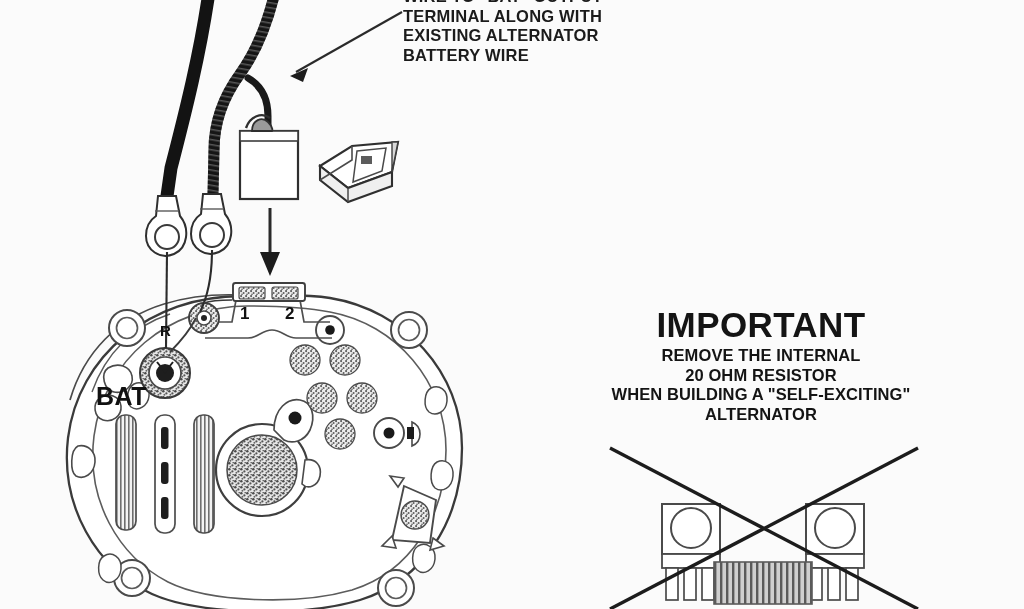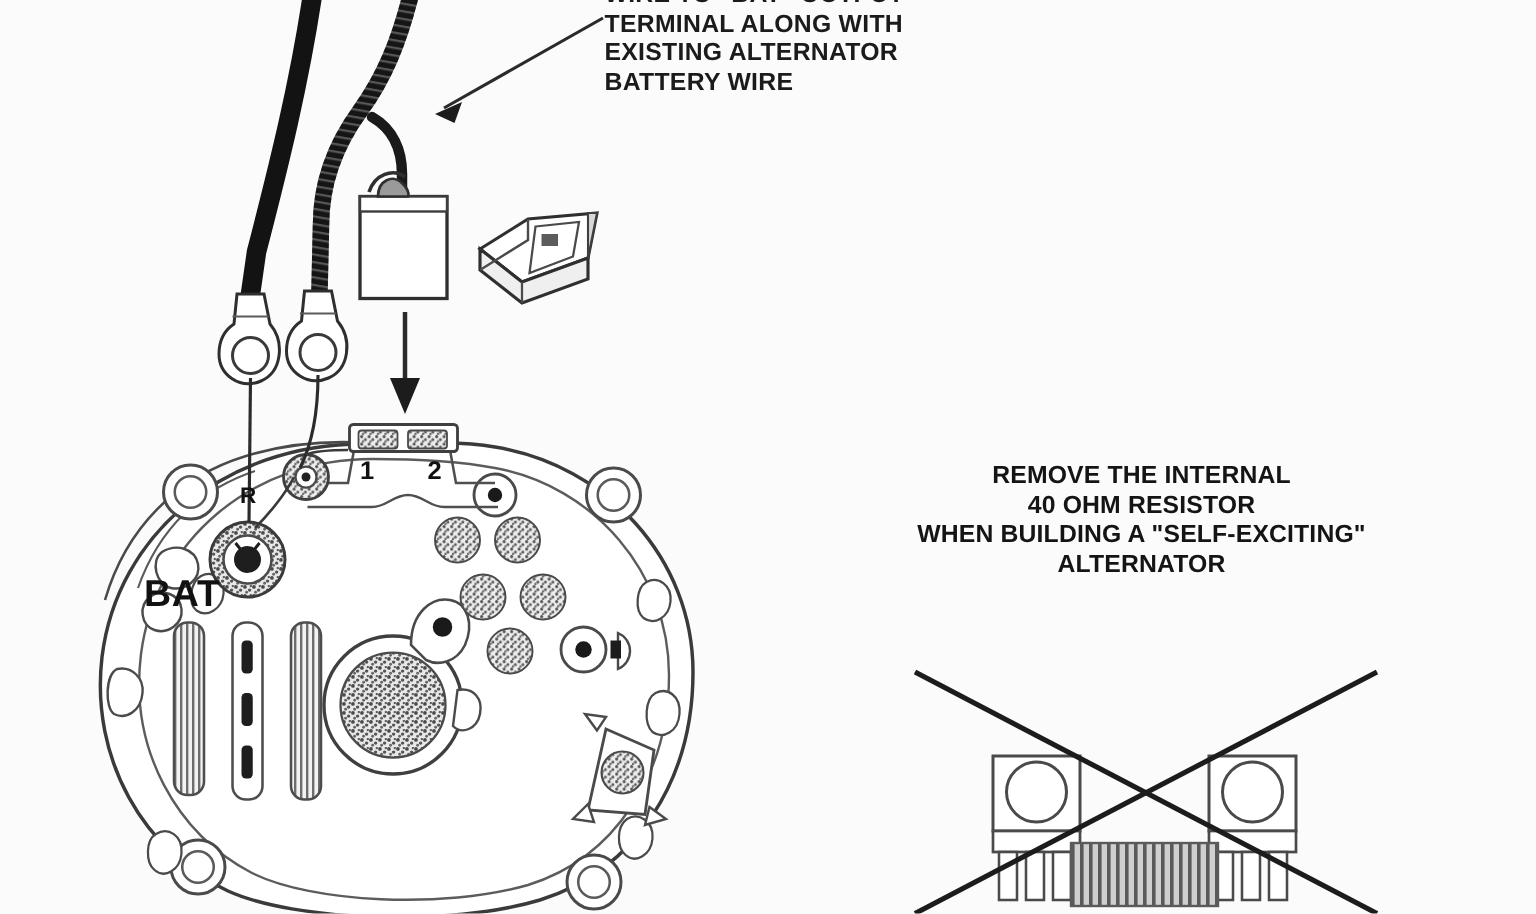--- a/index.html
+++ b/index.html
@@ -274,22 +274,23 @@
       <line x1="918" y1="448" x2="610" y2="609" stroke="#1c1c1c" stroke-width="3.4"></line>
     </g>
   </svg>
 
   <div class="callout-top">WIRE TO "BAT" OUTPUT
 TERMINAL ALONG WITH
 EXISTING ALTERNATOR
 BATTERY WIRE</div>
 
   <div class="important-block">
+    <div class="important-title">IMPORTANT</div>
     <div class="important-body">REMOVE THE INTERNAL
-40 OHM RESISTOR
+20 OHM RESISTOR
 WHEN BUILDING A "SELF-EXCITING"
 ALTERNATOR</div>
   </div>
 
   <div class="term-label lbl-bat">BAT</div>
   <div class="term-label lbl-r">R</div>
   <div class="term-label lbl-1">1</div>
   <div class="term-label lbl-2">2</div>
 
 </div>

